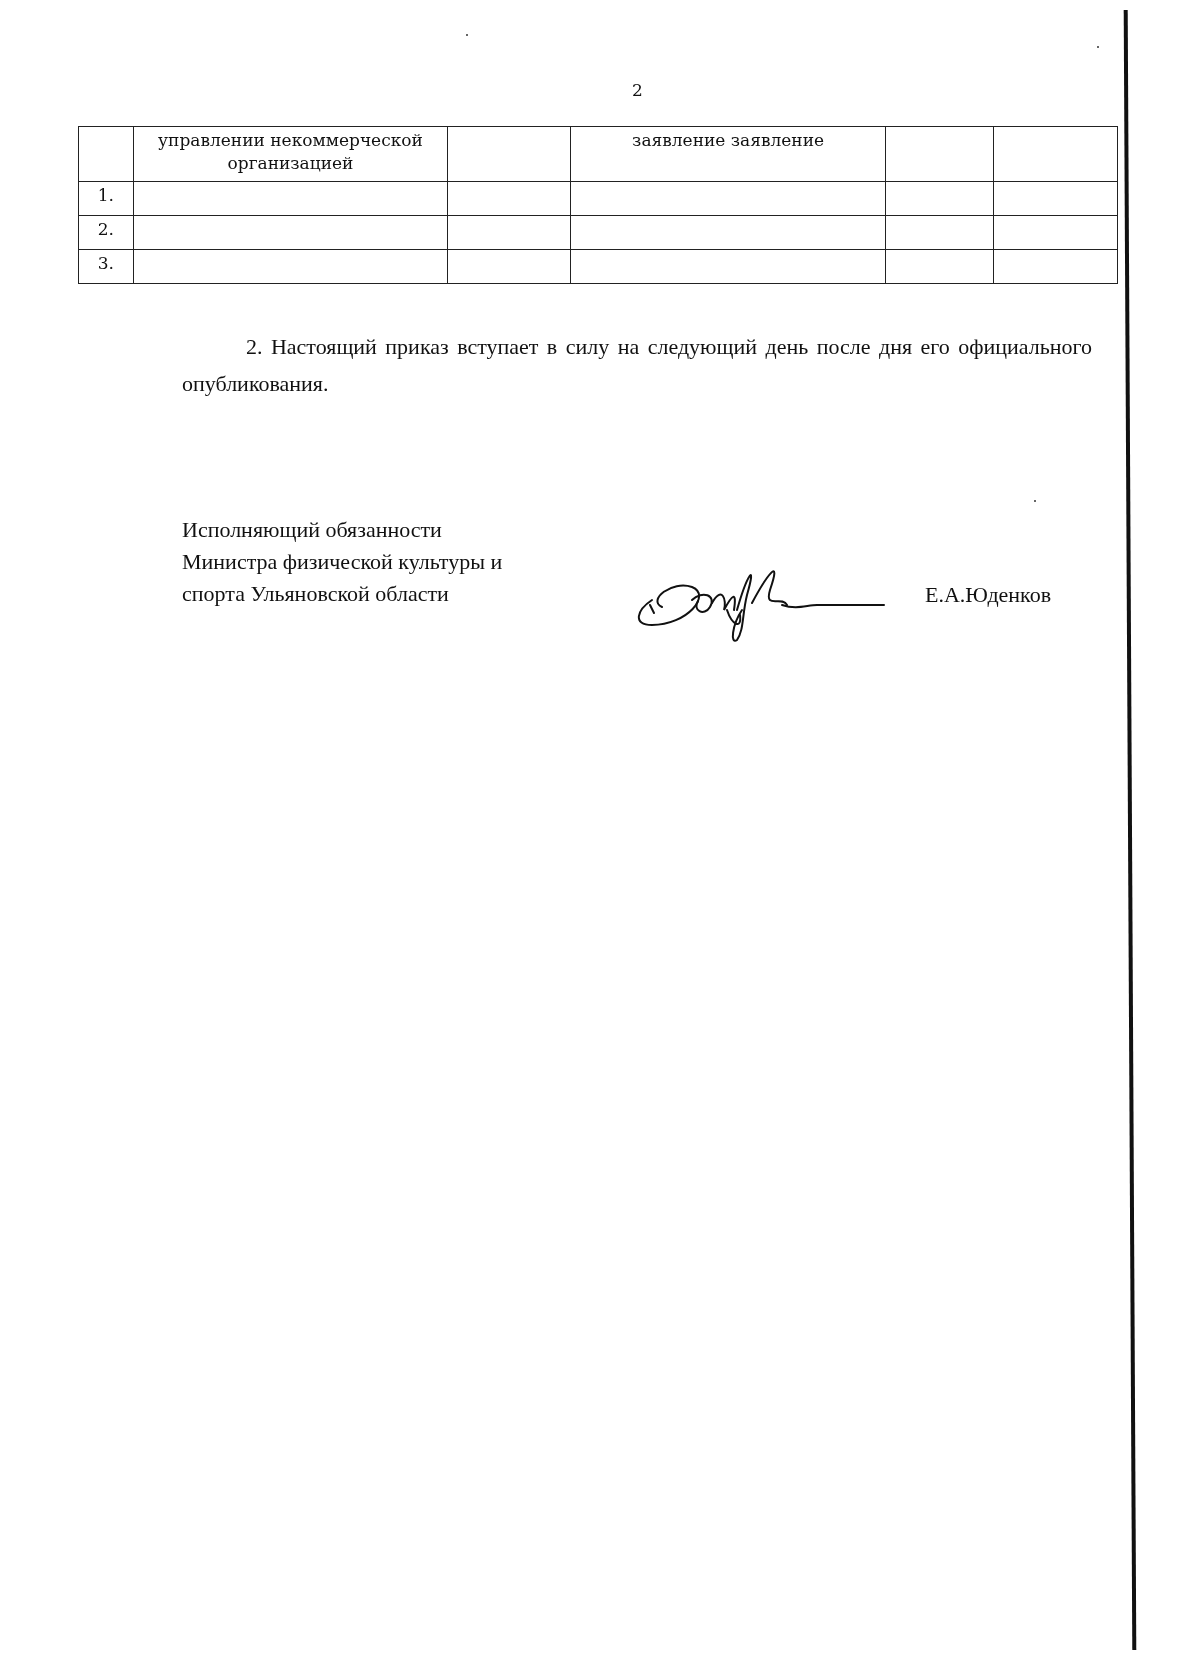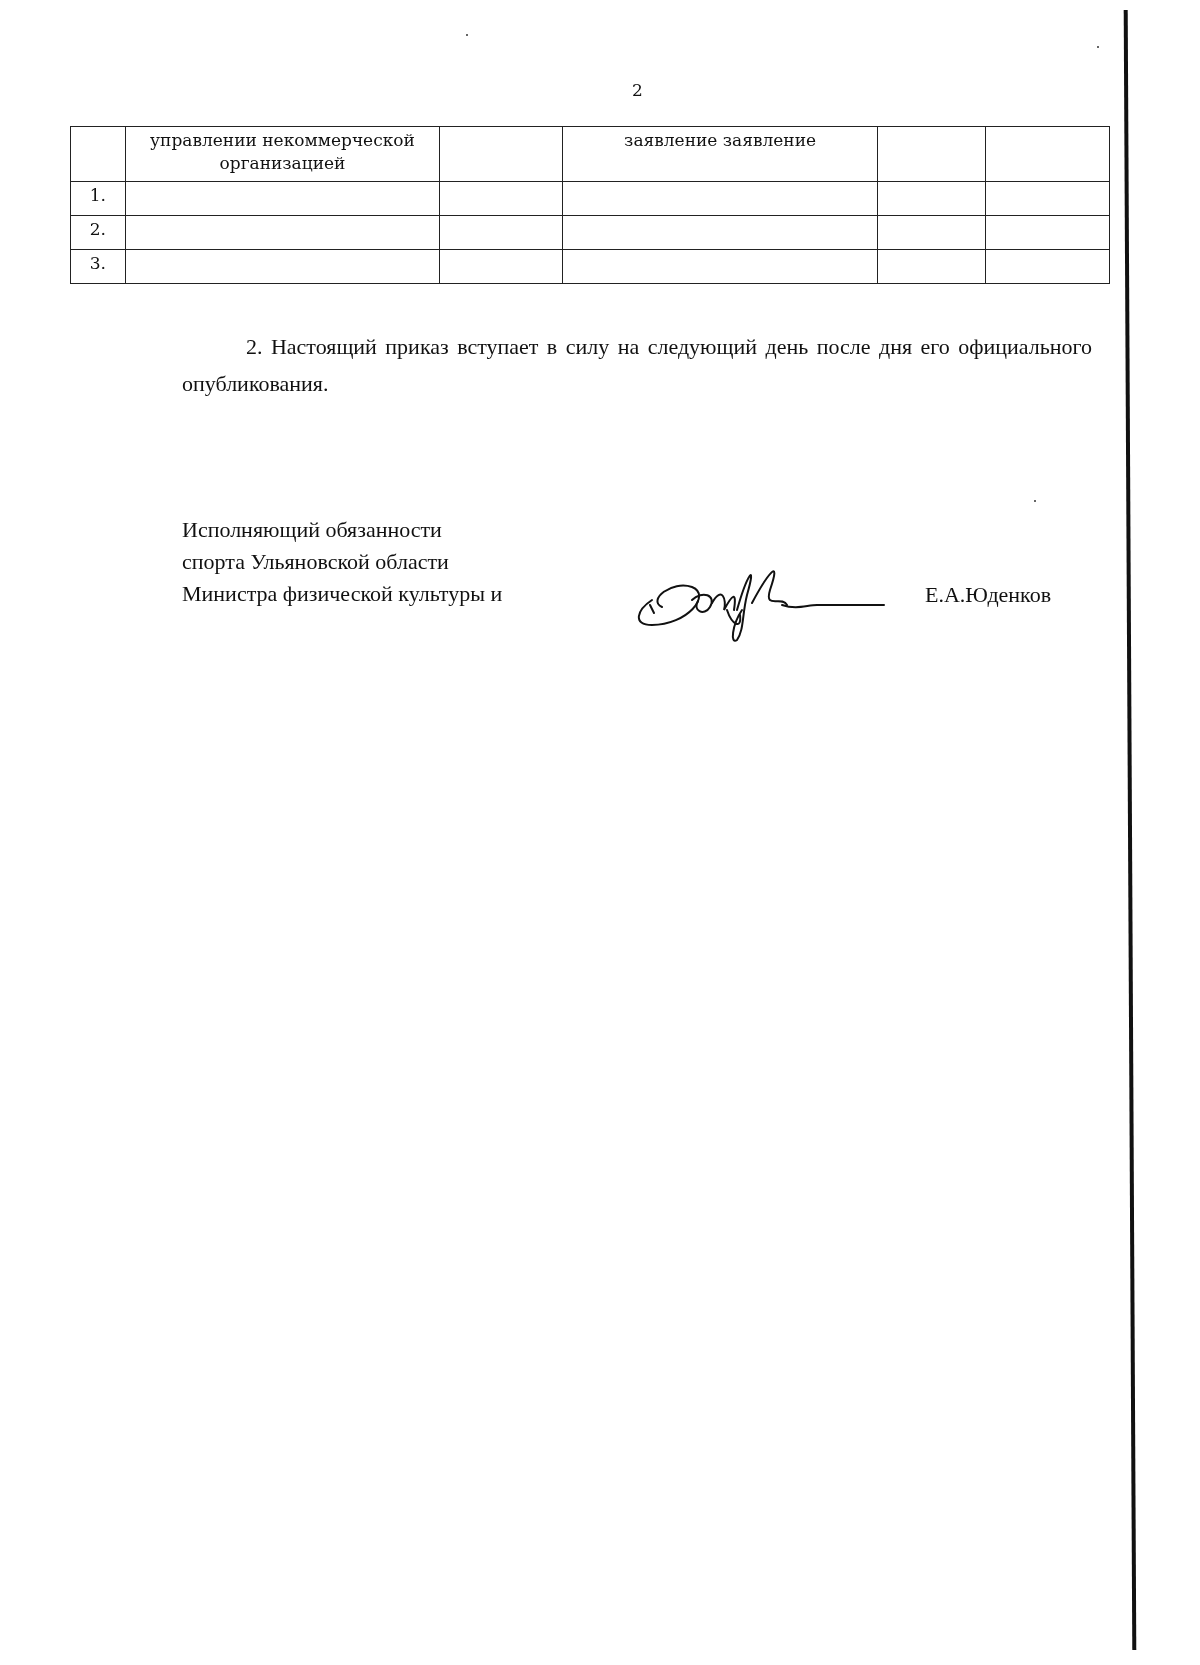--- a/index.html
+++ b/index.html
@@ -1,19 +1,19 @@
 <!DOCTYPE html>
 <html><head>
 <meta charset="utf-8">
 <style>
   html, body { margin: 0; padding: 0; background: #ffffff; }
   body { width: 1200px; height: 1665px; position: relative; overflow: hidden;
          font-family: "DejaVu Serif", "Liberation Serif", serif; color: #111; }
   .page-number { position: absolute; top: 80px; left: 632px; font-size: 17px; }
-  table.doc-table { position: absolute; top: 126px; left: 70px; width: 1040px;
+  table.doc-table { position: absolute; top: 126px; left: 78px; width: 1040px;
                     border-collapse: collapse; table-layout: fixed; }
   table.doc-table td { border: 1.5px solid #222; font-size: 17px; padding: 0; vertical-align: top; }
   .hdr td { height: 52px; }
   .row td { height: 30px; }
   .cell-num { text-align: center; padding-top: 3px !important; }
   .cell-head { text-align: center; line-height: 23px; padding-top: 2px !important; }
   .para { position: absolute; left: 182px; top: 306px; width: 910px;
           font-family: Liberation Serif, serif; font-size: 22px; line-height: 37px;
           text-align: justify; text-indent: 64px; }
   .sig-block { position: absolute; left: 182px; top: 514px;
@@ -72,22 +72,22 @@
     <td></td>
     <td></td>
   </tr>
 </tbody>
   </table>
 
 <p class="para">2. Настоящий приказ вступает в силу на следующий день после дня его официального опубликования.</p>
 
 <div class="sig-block">
   <div>Исполняющий обязанности</div>
+  <div>Министра физической культуры и</div>
   <div>спорта Ульяновской области</div>
-  <div>Министра физической культуры и</div>
 </div>
 
 <svg class="signature" width="280" height="90" viewBox="0 0 280 90">
   <g fill="none" stroke="#111" stroke-width="2" stroke-linecap="round">
     <path d="M20,45 C5,55 0,70 20,70 C55,70 80,40 60,32 C40,25 15,45 30,52"></path>
     <path d="M18,50 L22,58"></path>
     <path d="M60,45 C70,35 85,40 78,52 C72,62 60,55 66,46"></path>
     <path d="M80,48 C90,30 95,45 92,55 C100,40 105,35 102,55"></path>
     <path d="M105,55 C115,20 125,5 115,40 C110,60 112,75 105,85 C98,90 100,70 110,55"></path>
     <path d="M120,48 C135,20 150,0 138,35 C132,55 150,40 155,50"></path>

